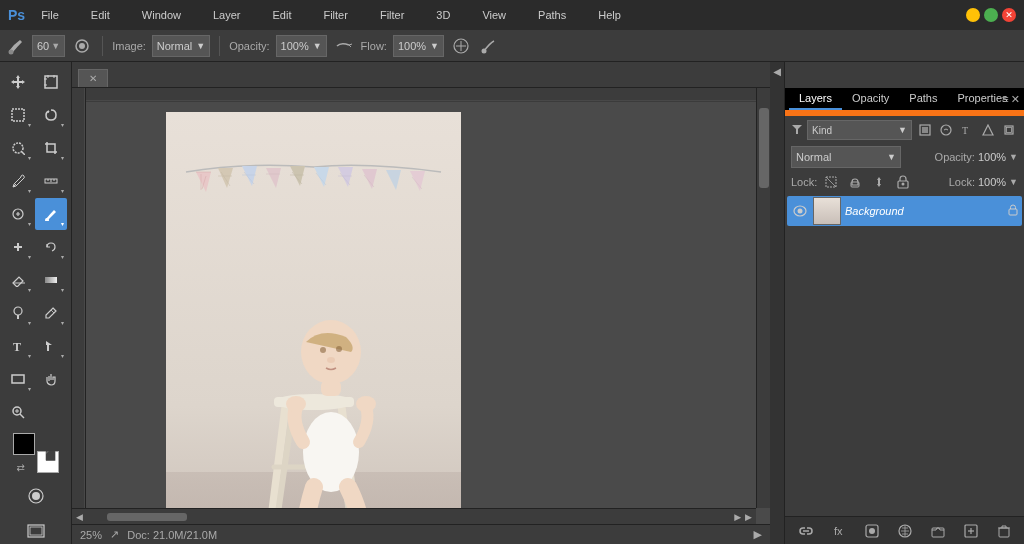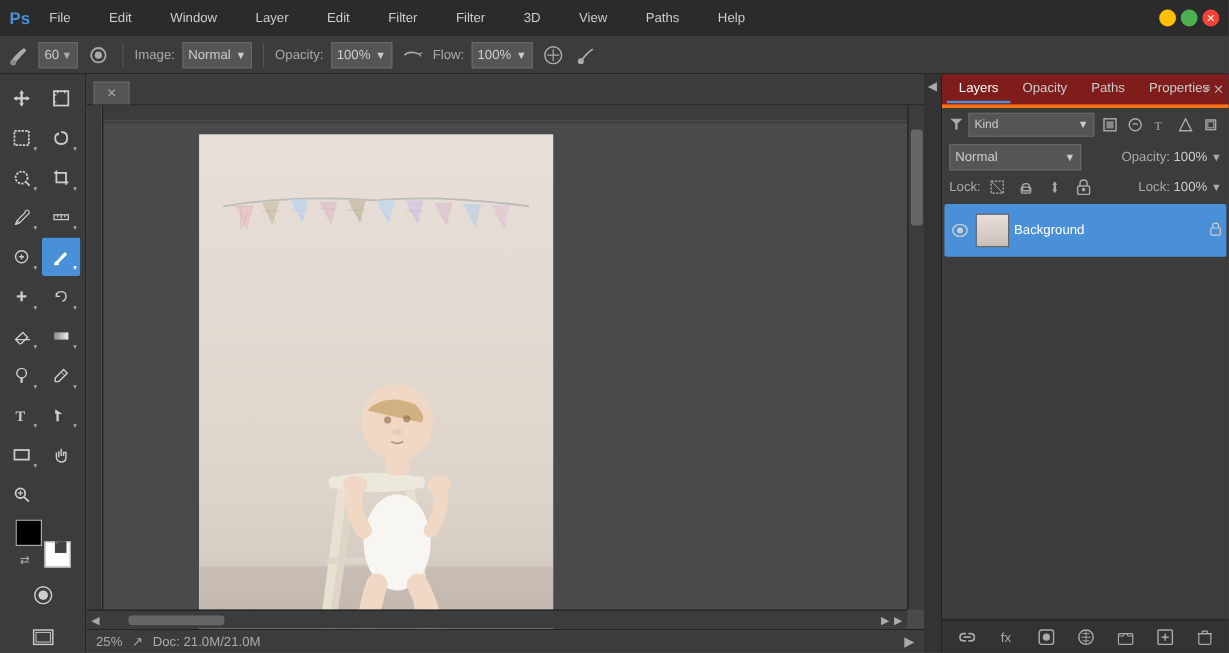--- a/index.html
+++ b/index.html
@@ -46,21 +46,21 @@
     #canvas-scroll-v { position: absolute; right: 0; top: 0; bottom: 16px; width: 14px; background: #3c3c3c; border-left: 1px solid #222; }
     #canvas-scroll-h { position: absolute; bottom: 0; left: 0; right: 14px; height: 16px; background: #3c3c3c; border-top: 1px solid #222; display: flex; align-items: center; }
     .scroll-thumb { background: #666; border-radius: 3px; }
     #status-bar { height: 20px; background: #3c3c3c; border-top: 1px solid #222; display: flex; align-items: center; padding: 0 8px; gap: 8px; font-size: 11px; color: #aaa; }
 
     
     #canvas-img { position: absolute; left: 80px; top: 10px; width: 295px; height: 490px; background: #f0ebe5; overflow: hidden; }
 
     
     #panels { width: 240px; background: #3c3c3c; border-left: 1px solid #222; display: flex; flex-direction: column; }
-    #panel-tabs { height: 28px; background: #7f1d1d; display: flex; align-items: center; border-bottom: 3px solid #f97316; padding: 0 4px; position: relative; }
+    #panel-tabs { height: 28px; background: #000000; display: flex; align-items: center; border-bottom: 6px solid #f97316; padding: 0 4px; position: relative; margin-top: 26px; }
     .panel-tab { padding: 4px 10px; font-size: 11px; color: #ccc; cursor: pointer; border-bottom: 2px solid transparent; }
     .panel-tab.active { color: #fff; border-bottom: 2px solid #4a90d9; }
     .panel-tab-actions { position: absolute; right: 4px; display: flex; gap: 2px; }
     .panel-tab-btn { color: #aaa; font-size: 11px; cursor: pointer; }
 
     
     #layers-search { padding: 4px 6px; display: flex; align-items: center; gap: 4px; }
     .search-dropdown { background: #555; border: 1px solid #666; color: #ccc; height: 20px; padding: 0 4px; font-size: 10px; display: flex; align-items: center; gap: 0; cursor: pointer; flex: 1; }
     .search-icons { display: flex; gap: 3px; align-items: center; }
     .search-icon-btn { width: 18px; height: 18px; display: flex; align-items: center; justify-content: center; color: #aaa; font-size: 11px; cursor: pointer; }
@@ -71,21 +71,21 @@
     .opacity-row { display: flex; align-items: center; gap: 3px; font-size: 11px; color: #aaa; margin-left: auto; }
     .opacity-val { color: #ccc; }
 
     
     #lock-row { padding: 2px 6px; display: flex; align-items: center; gap: 4px; font-size: 11px; color: #aaa; }
     .lock-icon-btn { width: 20px; height: 20px; display: flex; align-items: center; justify-content: center; color: #aaa; font-size: 12px; cursor: pointer; }
     .fill-row { display: flex; align-items: center; gap: 3px; margin-left: auto; }
 
     
     #layer-list { flex: 1; overflow-y: auto; padding: 2px; }
-    .layer-item { display: flex; align-items: center; gap: 4px; padding: 3px 4px; cursor: pointer; border-radius: 2px; height: 44px; }
+    .layer-item { display: flex; align-items: center; gap: 4px; padding: 3px 4px; cursor: pointer; border-radius: 2px; height: 30px; font-style: italic; }
     .layer-item.selected { background: #4a90d9; }
     .layer-vis { width: 18px; height: 18px; display: flex; align-items: center; justify-content: center; color: #ccc; font-size: 13px; cursor: pointer; }
     .layer-thumb { width: 28px; height: 28px; background: #888; border: 1px solid #666; flex-shrink: 0; overflow: hidden; }
     .layer-thumb-inner { width: 100%; height: 100%; background: linear-gradient(to bottom, #e8e0d8, #c9bfb8); }
     .layer-name { flex: 1; font-size: 11px; color: #fff; }
     .layer-lock { color: #ccc; font-size: 11px; }
 
     
     #panel-footer { height: 28px; background: #333; border-top: 1px solid #222; display: flex; align-items: center; justify-content: space-around; padding: 0 4px; }
     .footer-btn { width: 20px; height: 20px; display: flex; align-items: center; justify-content: center; color: #d946ef; font-size: 12px; cursor: pointer; }

